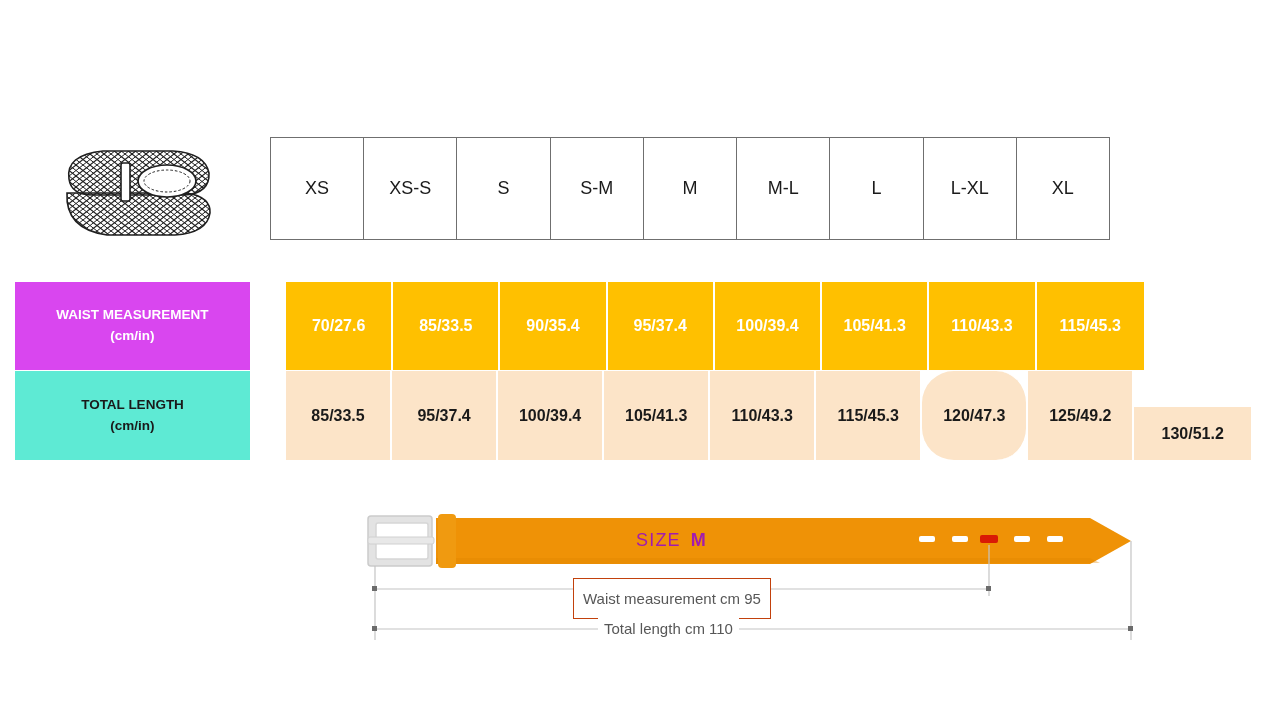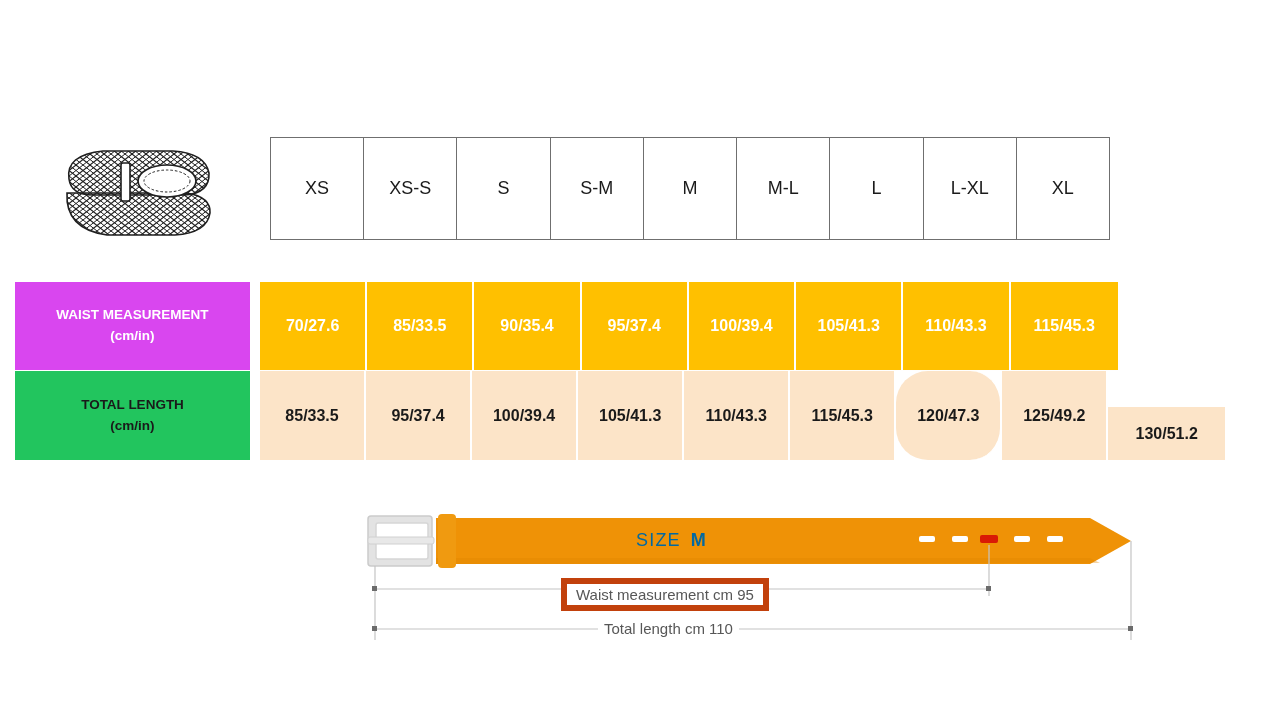--- a/index.html
+++ b/index.html
@@ -55,25 +55,25 @@
     display: flex;
     flex-direction: column;
     align-items: center;
     justify-content: center;
     text-align: center;
     font-size: 13.5px;
     font-weight: bold;
     line-height: 1.55;
   }
   .label-gray  { background: #d946ef; color: #ffffff; }
-  .label-light { background: #22c55e; color: #1a1a1a; }
+  .label-light { background: #5eead4; color: #1a1a1a; }
 
   .meas-cells {
     position: absolute;
-    left: 260px;
+    left: 286px;
     display: flex;
   }
   .meas-cell {
     display: flex;
     align-items: center;
     justify-content: center;
     font-size: 16px;
     font-weight: bold;
     border-right: 2px solid #ffffff;
     box-sizing: border-box;
@@ -89,36 +89,36 @@
   #length-cells     { top: 371px; height: 89px; }
   .dim-label {
     position: absolute;
     font-family: "Liberation Sans", sans-serif;
     font-size: 15px;
     color: #575757;
     background: #ffffff;
     white-space: nowrap;
   }
   #waist-dim-label {
-    left: 561px;
+    left: 573px;
     top: 578px;
-    padding: 2px 9px;
-    border: 6px solid #c2410c;
+    padding: 11px 9px;
+    border: 1px solid #c2410c;
   }
   #length-dim-label {
     left: 598px;
     top: 618px;
     padding: 2px 6px;
   }
   #size-badge {
     position: absolute;
     left: 636px;
     top: 530px;
     font-size: 18px;
-    color: #0369a1;
+    color: #a21caf;
     letter-spacing: 1.2px;
     white-space: nowrap;
   }
   #size-badge .size-value {
     font-weight: bold;
     margin-left: 10px;
     letter-spacing: 0;
   }
 </style>
 </head>

